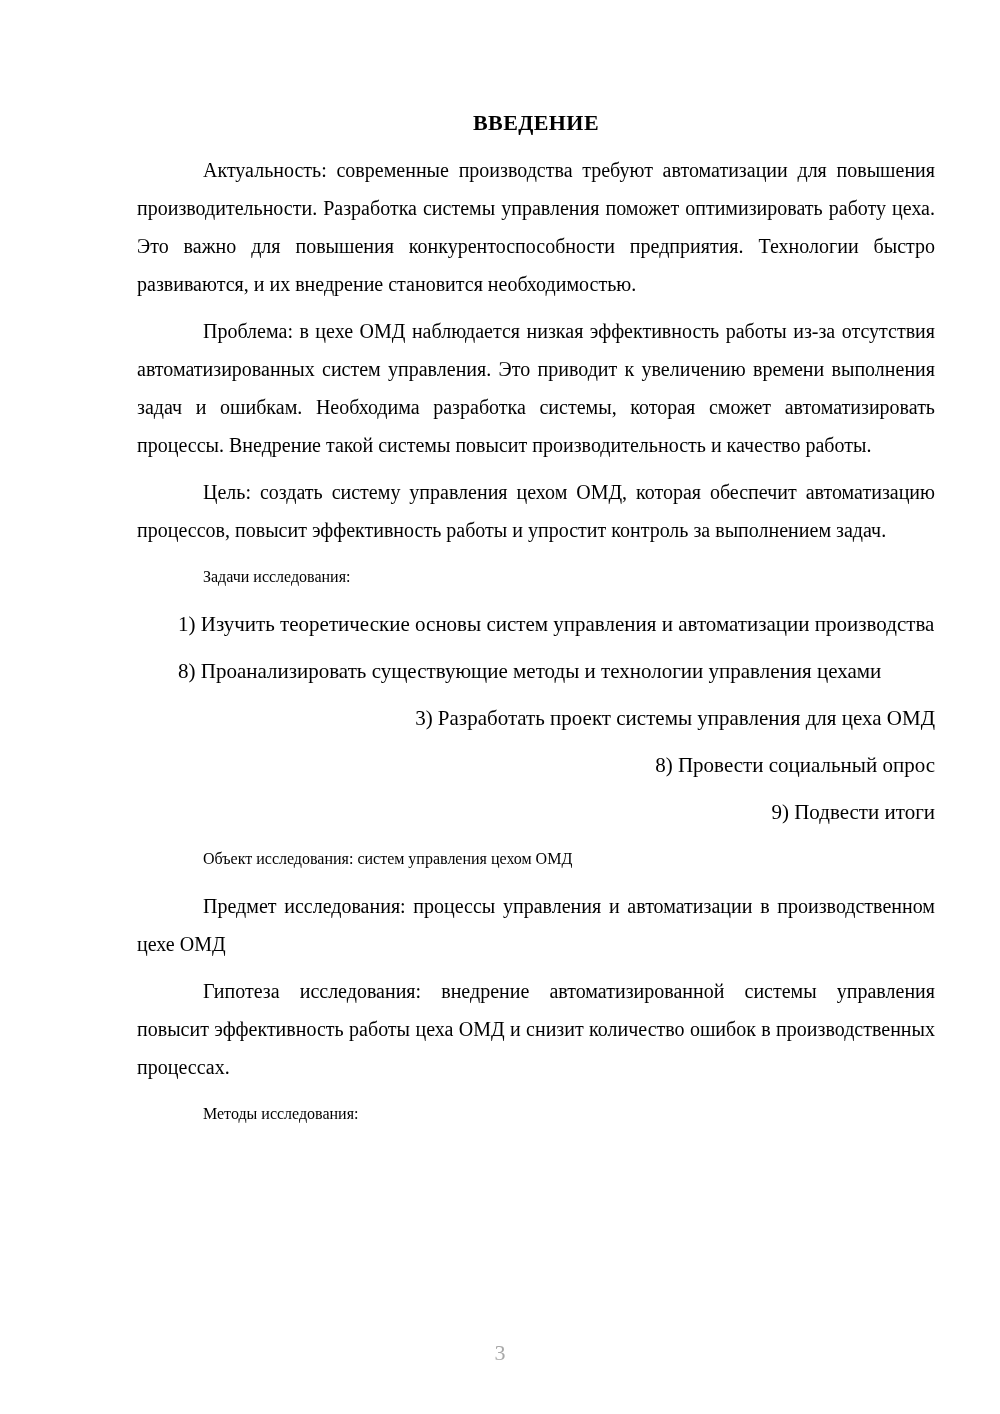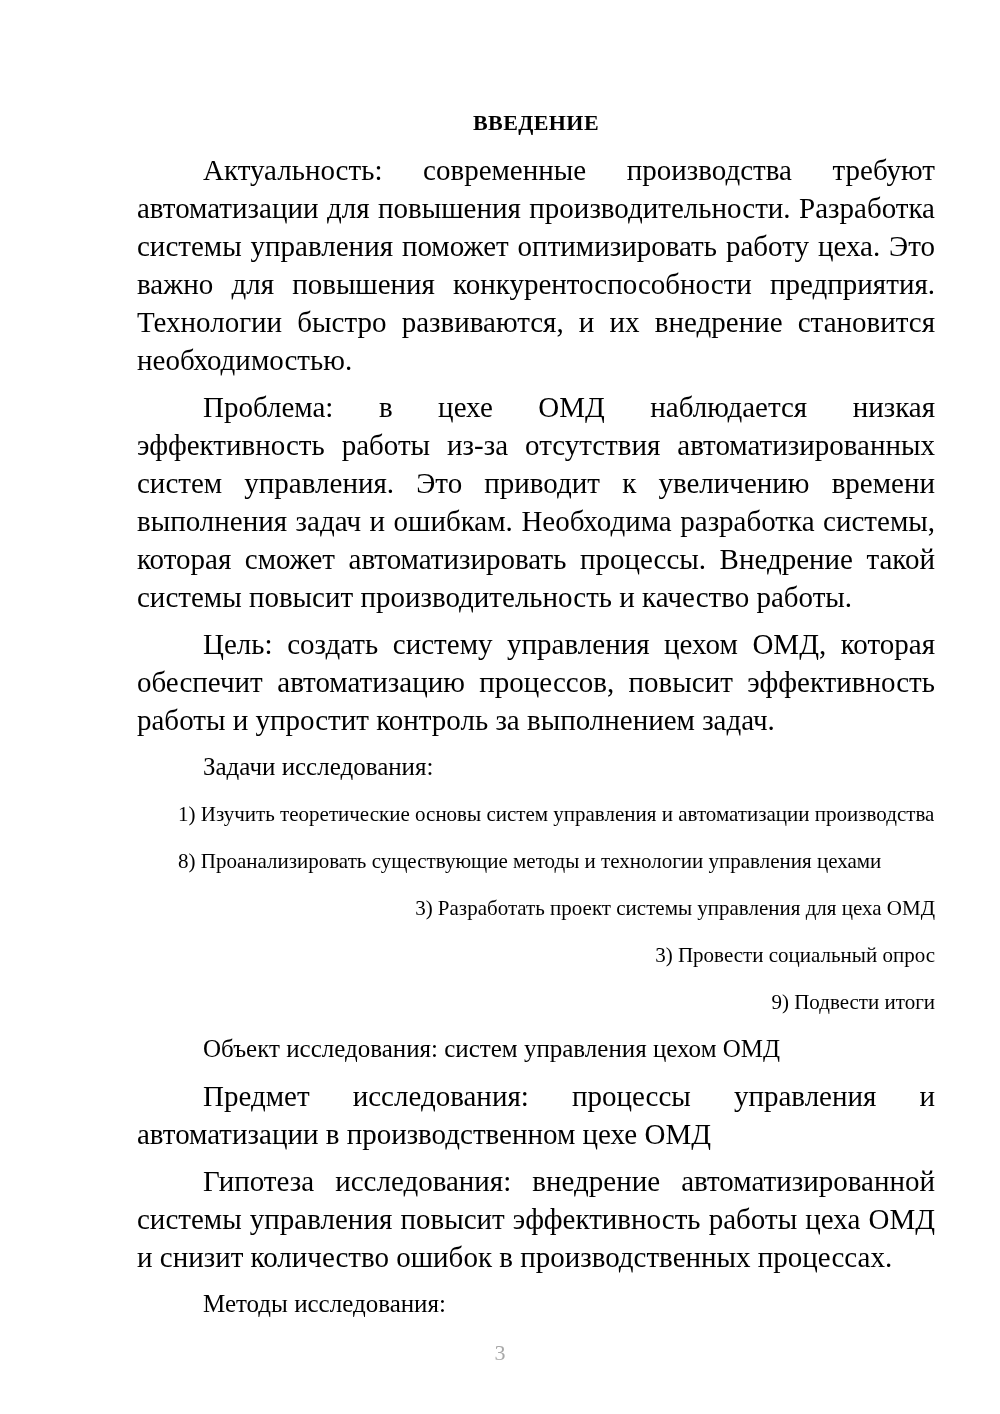--- a/index.html
+++ b/index.html
@@ -28,30 +28,30 @@
   }
   .doc-title {
     font-size: 22px;
     font-weight: bold;
     text-align: center;
     letter-spacing: 0.4px;
     line-height: 38px;
     margin: 0 0 9px 0;
   }
   .para {
-    font-size: 29px;
+    font-size: 20px;
     line-height: 38px;
     text-align: justify;
     text-justify: inter-word;
     text-indent: 66px;
     margin: 0 0 9px 0;
     hyphens: none;
   }
   .heading-line {
-    font-size: 25px;
+    font-size: 16px;
     line-height: 38px;
     text-align: left;
     text-indent: 66px;
     margin: 0 0 9px 0;
   }
   .list-item {
     font-size: 21px;
     line-height: 38px;
     text-align: justify;
     text-justify: inter-word;
@@ -88,21 +88,21 @@
     <p class="para">Цель: создать систему управления цехом ОМД, которая обеспечит автоматизацию процессов, повысит эффективность работы и упростит контроль за выполнением задач.</p>
 
     <p class="heading-line">Задачи исследования:</p>
 
     <p class="list-item">1) Изучить теоретические основы систем управления и автоматизации производства</p>
 
     <p class="list-item">8) Проанализировать существующие методы и технологии управления цехами</p>
 
     <p class="list-item short">3) Разработать проект системы управления для цеха ОМД</p>
 
-    <p class="list-item short">3) Провести социальный опрос</p>
+    <p class="list-item short">8) Провести социальный опрос</p>
 
     <p class="list-item short">9) Подвести итоги</p>
 
     <p class="heading-line">Объект исследования: систем управления цехом ОМД</p>
 
     <p class="para">Предмет исследования: процессы управления и автоматизации в производственном цехе ОМД</p>
 
     <p class="para">Гипотеза исследования: внедрение автоматизированной системы управления повысит эффективность работы цеха ОМД и снизит количество ошибок в производственных процессах.</p>
 
     <p class="heading-line">Методы исследования:</p>

